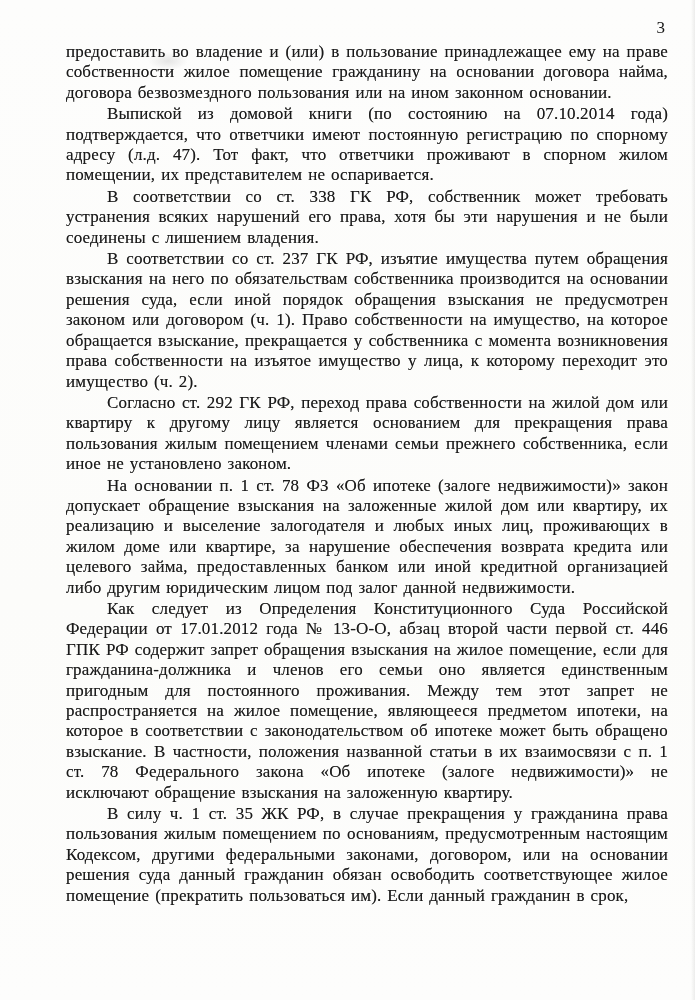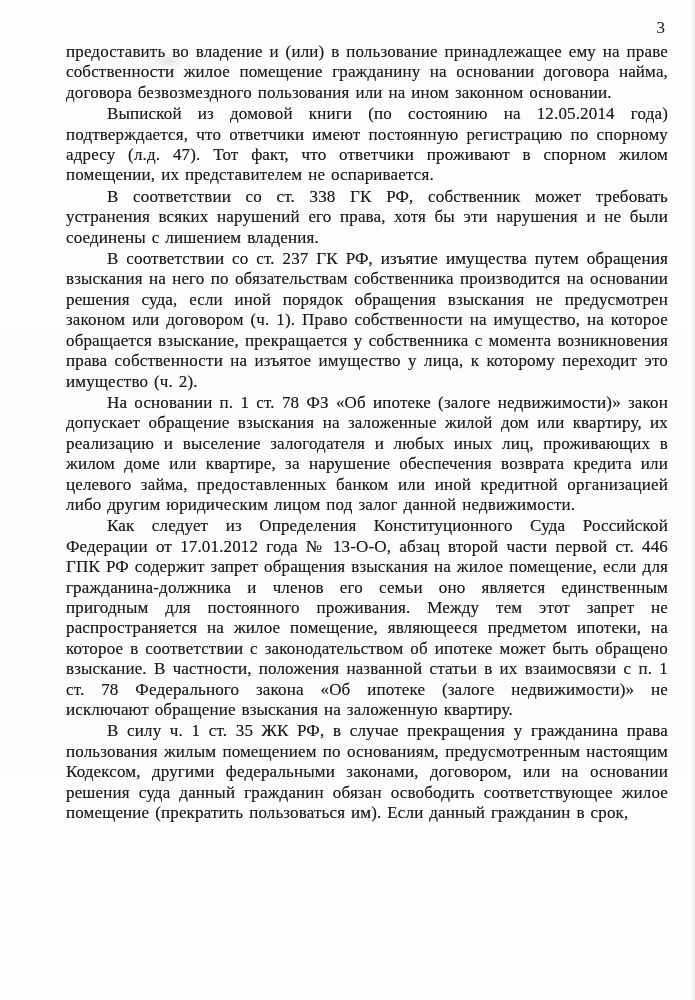--- a/index.html
+++ b/index.html
@@ -76,20 +76,21 @@
 <body>
 
 <div class="scan-page">
   <div class="scan-artifact"></div>
   <div class="scan-edge"></div>
 
   <div class="page-number">3</div>
 
   <div class="body-text">
     <p class="para flush">предоставить во владение и (или) в пользование принадлежащее ему на праве собственности жилое помещение гражданину на основании договора найма, договора безвозмездного пользования или на ином законном основании.</p>
-    <p class="para">Выпиской из домовой книги (по состоянию на 12.05.2014 года) подтверждается, что ответчики имеют постоянную регистрацию по спорному адресу (л.д. 47). Тот факт, что ответчики проживают в спорном жилом помещении, их представителем не оспаривается.</p>
+    <p class="para">Выпиской из домовой книги (по состоянию на 07.10.2014 года) подтверждается, что ответчики имеют постоянную регистрацию по спорному адресу (л.д. 47). Тот факт, что ответчики проживают в спорном жилом помещении, их представителем не оспаривается.</p>
     <p class="para">В соответствии со ст. 338 ГК РФ, собственник может требовать устранения всяких нарушений его права, хотя бы эти нарушения и не были соединены с лишением владения.</p>
     <p class="para">В соответствии со ст. 237 ГК РФ, изъятие имущества путем обращения взыскания на него по обязательствам собственника производится на основании решения суда, если иной порядок обращения взыскания не предусмотрен законом или договором (ч. 1). Право собственности на имущество, на которое обращается взыскание, прекращается у собственника с момента возникновения права собственности на изъятое имущество у лица, к которому переходит это имущество (ч. 2).</p>
+    <p class="para">Согласно ст. 292 ГК РФ, переход права собственности на жилой дом или квартиру к другому лицу является основанием для прекращения права пользования жилым помещением членами семьи прежнего собственника, если иное не установлено законом.</p>
     <p class="para">На основании п. 1 ст. 78 ФЗ «Об ипотеке (залоге недвижимости)» закон допускает обращение взыскания на заложенные жилой дом или квартиру, их реализацию и выселение залогодателя и любых иных лиц, проживающих в жилом доме или квартире, за нарушение обеспечения возврата кредита или целевого займа, предоставленных банком или иной кредитной организацией либо другим юридическим лицом под залог данной недвижимости.</p>
     <p class="para">Как следует из Определения Конституционного Суда Российской Федерации от 17.01.2012 года № 13-О-О, абзац второй части первой ст. 446 ГПК РФ содержит запрет обращения взыскания на жилое помещение, если для гражданина-должника и членов его семьи оно является единственным пригодным для постоянного проживания. Между тем этот запрет не распространяется на жилое помещение, являющееся предметом ипотеки, на которое в соответствии с законодательством об ипотеке может быть обращено взыскание. В частности, положения названной статьи в их взаимосвязи с п. 1 ст. 78 Федерального закона «Об ипотеке (залоге недвижимости)» не исключают обращение взыскания на заложенную квартиру.</p>
     <p class="para">В силу ч. 1 ст. 35 ЖК РФ, в случае прекращения у гражданина права пользования жилым помещением по основаниям, предусмотренным настоящим Кодексом, другими федеральными законами, договором, или на основании решения суда данный гражданин обязан освободить соответствующее жилое помещение (прекратить пользоваться им). Если данный гражданин в срок,</p>
   </div>
 </div>
 
 </body></html>

